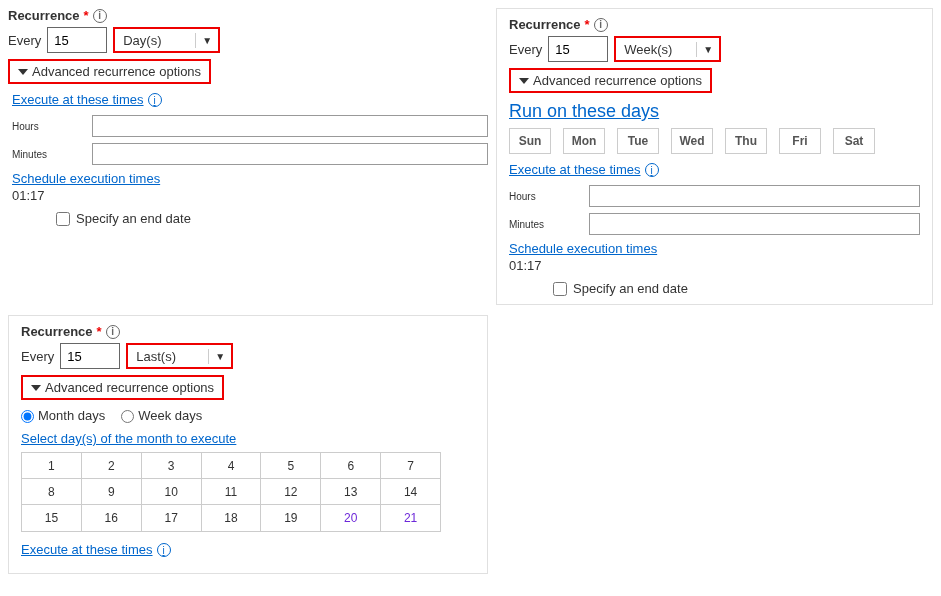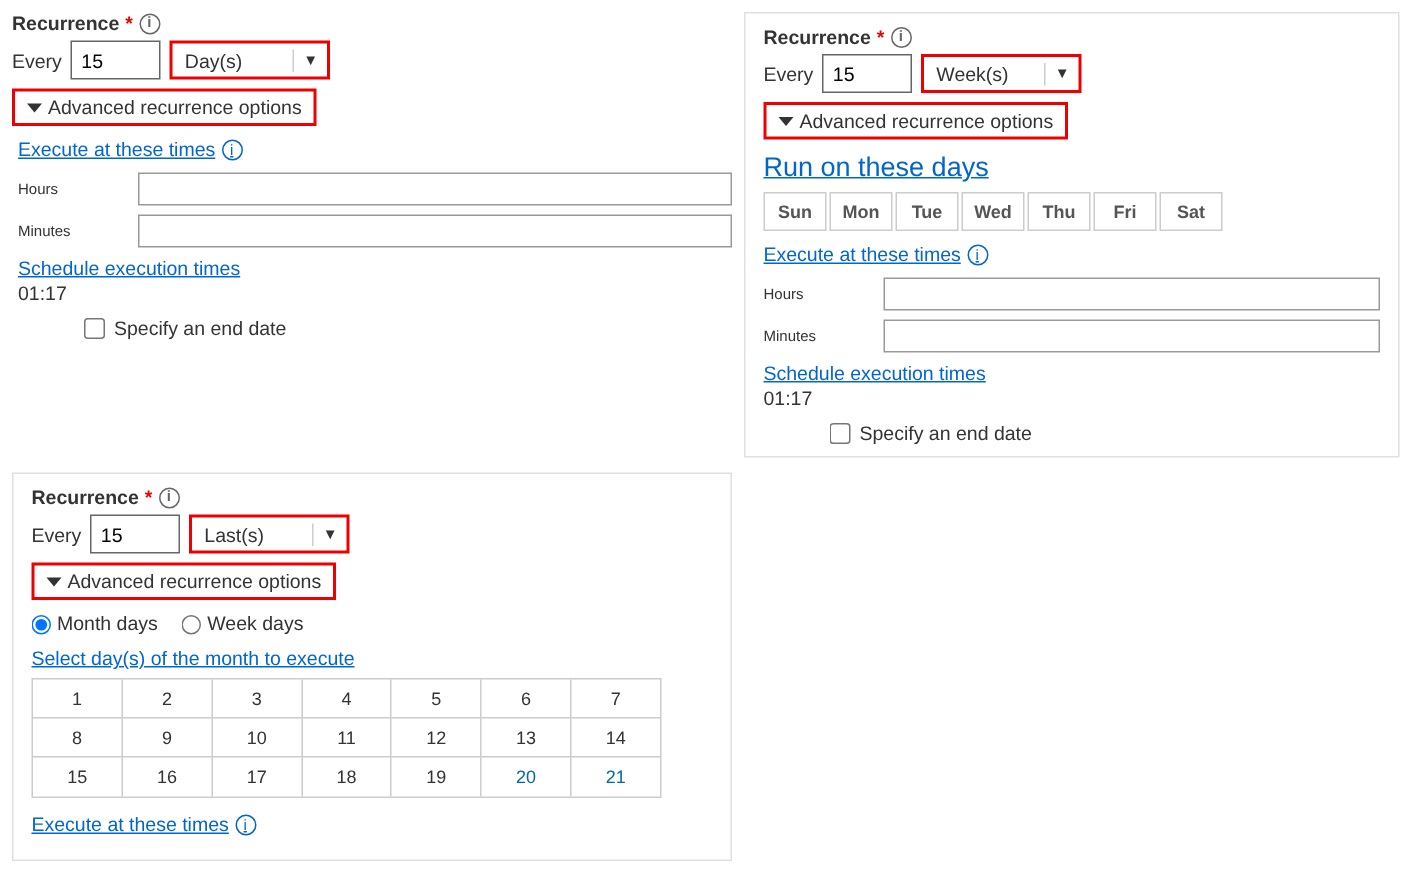--- a/index.html
+++ b/index.html
@@ -147,21 +147,21 @@
     .run-on-label {
       color: #0066cc;
       text-decoration: underline;
       font-size: 18px;
       cursor: pointer;
       margin-bottom: 6px;
       display: block;
     }
     .days-row {
       display: flex;
-      gap: 2px;
+      gap: 12px;
       margin-bottom: 8px;
     }
     .day-cell {
       width: 42px;
       height: 26px;
       border: 1px solid #ccc;
       display: flex;
       align-items: center;
       justify-content: center;
       font-size: 12px;
@@ -212,21 +212,21 @@
       align-items: center;
       justify-content: center;
       font-size: 12px;
       border-right: 1px solid #ccc;
       border-bottom: 1px solid #ccc;
       cursor: pointer;
       color: #333;
     }
     .calendar-cell:last-child { border-right: none; }
     .calendar-row:last-child .calendar-cell { border-bottom: none; }
-    .calendar-cell.highlighted { color: #0369a1; }
+    .calendar-cell.highlighted { color: #6d28d9; }
     .calendar-cell.last-cell { color: #333; font-size: 11px; }
   </style>
 </head>
 <body>
 
 <div style="display:flex; padding: 8px 8px 0 8px; gap: 8px;">
 
   <div style="flex: 1; min-width: 480px;">
     
     <div class="recurrence-label">

